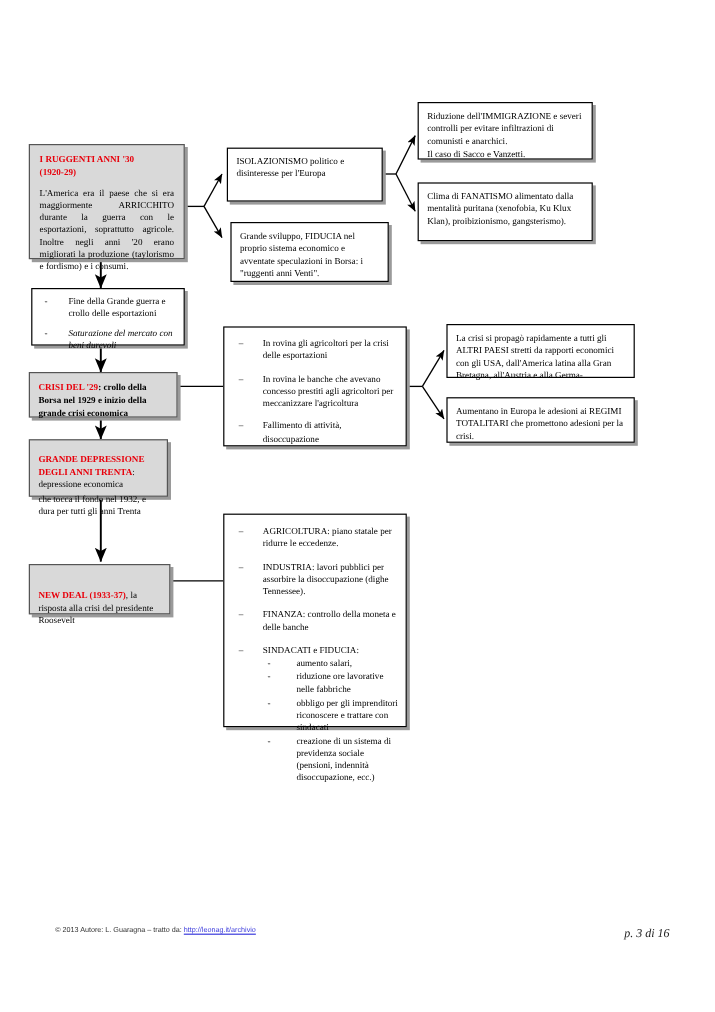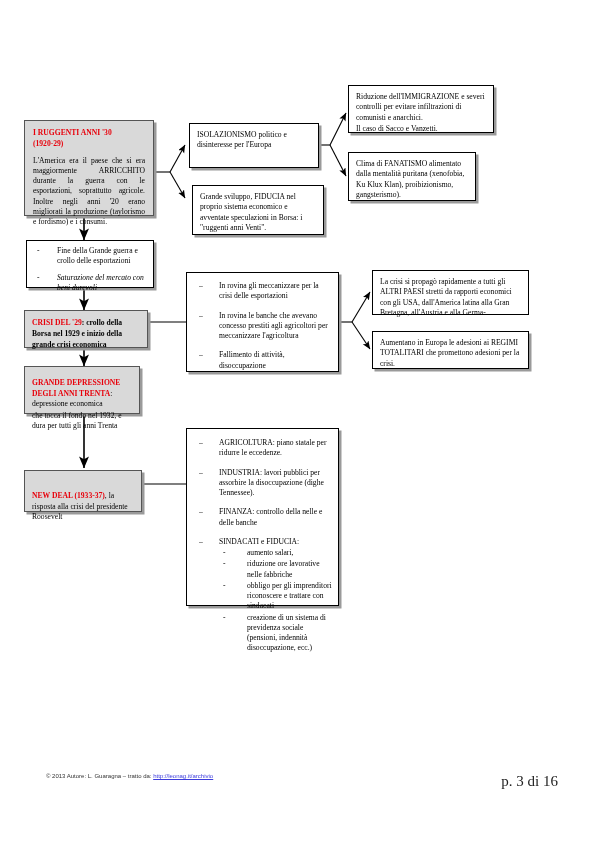--- a/index.html
+++ b/index.html
@@ -101,22 +101,23 @@
   }
   .footer-left a {
     color: #3b3bdc;
     text-decoration: underline;
   }
   .footer-right {
     position: absolute;
     right: 38px;
     top: 0;
     font-family: "Liberation Serif", serif;
-    font-size: 15px;
+    font-size: 10px;
     color: #222;
+    font-style: italic;
   }
 </style>
 </head>
 <body>
 
 <div class="page">
 
   <svg class="diag" style="left:0;top:0;width:596px;height:843px;">
     <defs>
       <marker id="ah" markerWidth="9" markerHeight="9" refX="7.2" refY="3.1" orient="auto" markerUnits="strokeWidth">
@@ -157,21 +158,21 @@
 
   <div class="box shadow" style="left:189px; top:123px; width:130px; height:45px;">
     <p>ISOLAZIONISMO politico e disinteresse per  l'Europa</p>
   </div>
 
   <div class="box shadow" style="left:348px; top:85px; width:146px; height:48px;">
     <p>Riduzione dell'IMMIGRAZIONE e severi controlli per evitare infiltrazioni di comunisti e anarchici.</p>
     <p>Il caso di Sacco e Vanzetti.</p>
   </div>
 
-  <div class="box shadow" style="left:348px; top:152px; width:128px; height:49px;">
+  <div class="box shadow" style="left:348px; top:152px; width:146px; height:49px;">
     <p>Clima di FANATISMO alimentato dalla mentalità puritana (xenofobia, Ku Klux Klan), proibizionismo, gangsterismo).</p>
   </div>
 
   <div class="box shadow" style="left:192px; top:185px; width:132px; height:50px;">
     <p>Grande sviluppo, FIDUCIA nel proprio sistema economico e avventate speculazioni in Borsa: i "ruggenti anni Venti".</p>
   </div>
 
   <div class="box shadow" style="left:26px; top:240px; width:128px; height:48px; padding:5px 4px;">
     <ul class="dash tight">
       <li>
@@ -195,21 +196,21 @@
     <p style="line-height:1.4;">
       <span class="red">GRANDE DEPRESSIONE DEGLI ANNI TRENTA</span><span>: depressione economica</span>
     </p>
     <p>che tocca il fondo nel 1932, e dura per  tutti gli anni Trenta</p>
   </div>
 
   <div class="box shadow" style="left:186px; top:272px; width:153px; height:100px; padding:8px 6px;">
     <ul class="dash">
       <li>
         <span class="mk">–</span>
-        <span>In rovina gli  meccanizzare per la crisi delle esportazioni</span>
+        <span>In rovina gli  agricoltori per la crisi delle esportazioni</span>
       </li>
       <li>
         <span class="mk">–</span>
         <span>In rovina le banche che avevano concesso prestiti  agli agricoltori per meccanizzare l'agricoltura</span>
       </li>
       <li>
         <span class="mk">–</span>
         <span>Fallimento di attività, disoccupazione</span>
       </li>
     </ul>
@@ -234,21 +235,21 @@
       <li>
         <span class="mk">–</span>
         <span>AGRICOLTURA: piano statale per ridurre le eccedenze.</span>
       </li>
       <li>
         <span class="mk">–</span>
         <span>INDUSTRIA: lavori pubblici per assorbire la disoccupazione (dighe Tennessee).</span>
       </li>
       <li>
         <span class="mk">–</span>
-        <span>FINANZA: controllo della  nelle e delle banche</span>
+        <span>FINANZA: controllo della  moneta e delle banche</span>
       </li>
       <li>
         <span class="mk">–</span>
         <span>SINDACATI e FIDUCIA:</span>
         <ul class="sub">
           <li>
             <span class="mk">-</span>
             <span>aumento salari,</span>
           </li>
           <li>

